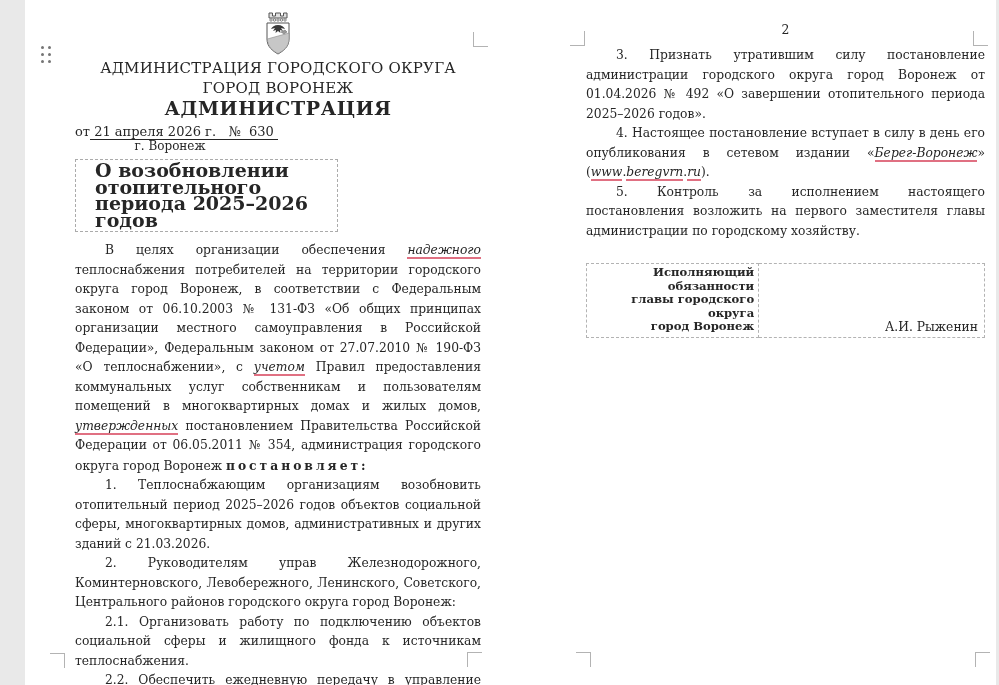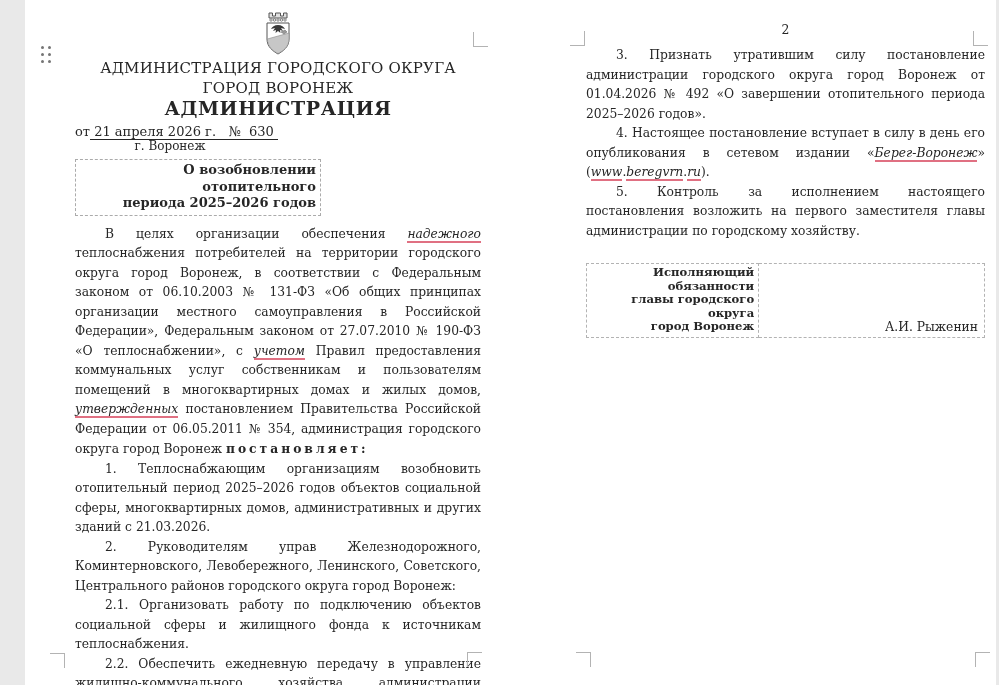--- a/index.html
+++ b/index.html
@@ -24,23 +24,22 @@
   .doctype{font-size:19px;font-weight:bold;line-height:21px;letter-spacing:0.6px;}
 
   
   .date-line{margin-top:5px;font-size:13px;line-height:15px;white-space:pre;}
   .date-underline{border-bottom:1px solid #262626;white-space:pre;}
   .place-line{font-size:12px;line-height:14px;width:190px;text-align:center;}
 
   
   .subject-box{
     margin-top:6px;width:238px;border:1px dashed #ababab;
-    padding:2px 4px 3px 2px;font-weight:bold;font-size:13px;line-height:16.5px;
+    padding:2px 4px 3px 19px;font-weight:bold;font-size:19px;line-height:16.5px;
     white-space:pre-line;
-    text-align:right;
   }
 
   
   .body-paras{margin-top:9px;}
   .para{margin:0;text-align:justify;font-size:12.3px;line-height:19.5px;text-indent:30px;}
   .spellcheck{border-bottom:2px solid #e07082;font-style:italic;}
   .bold-spaced{font-weight:bold;letter-spacing:3px;}
 
   
   .pagenum{text-align:center;font-size:12.4px;line-height:14px;padding-top:23px;margin-bottom:9px;}

